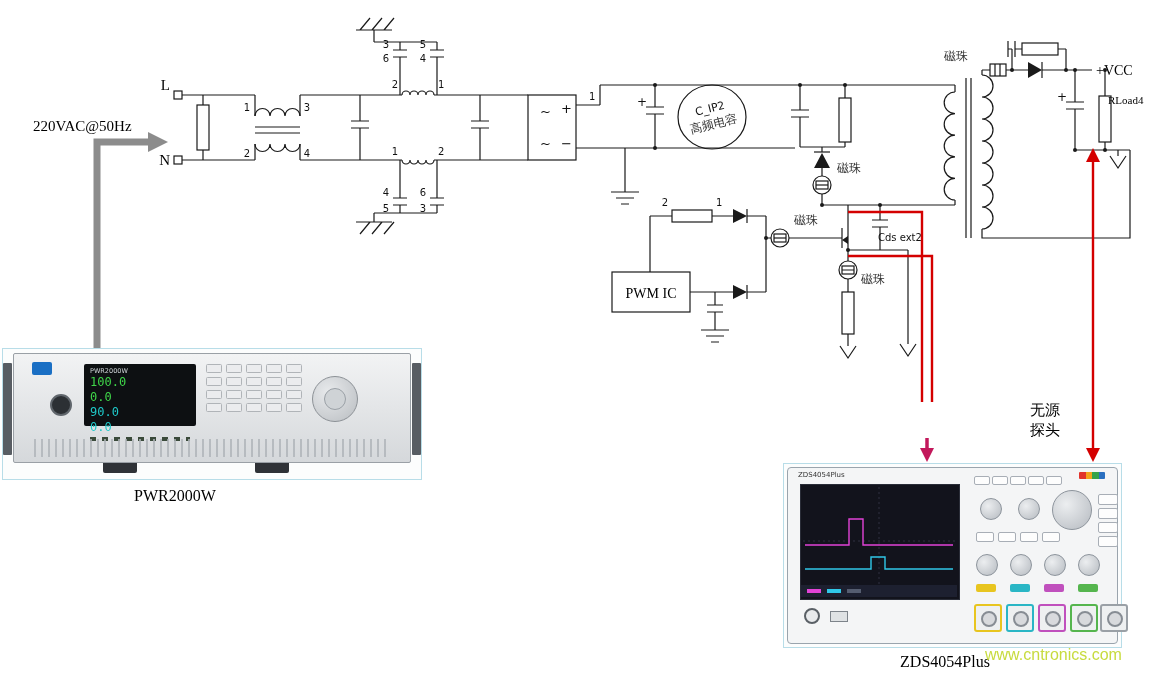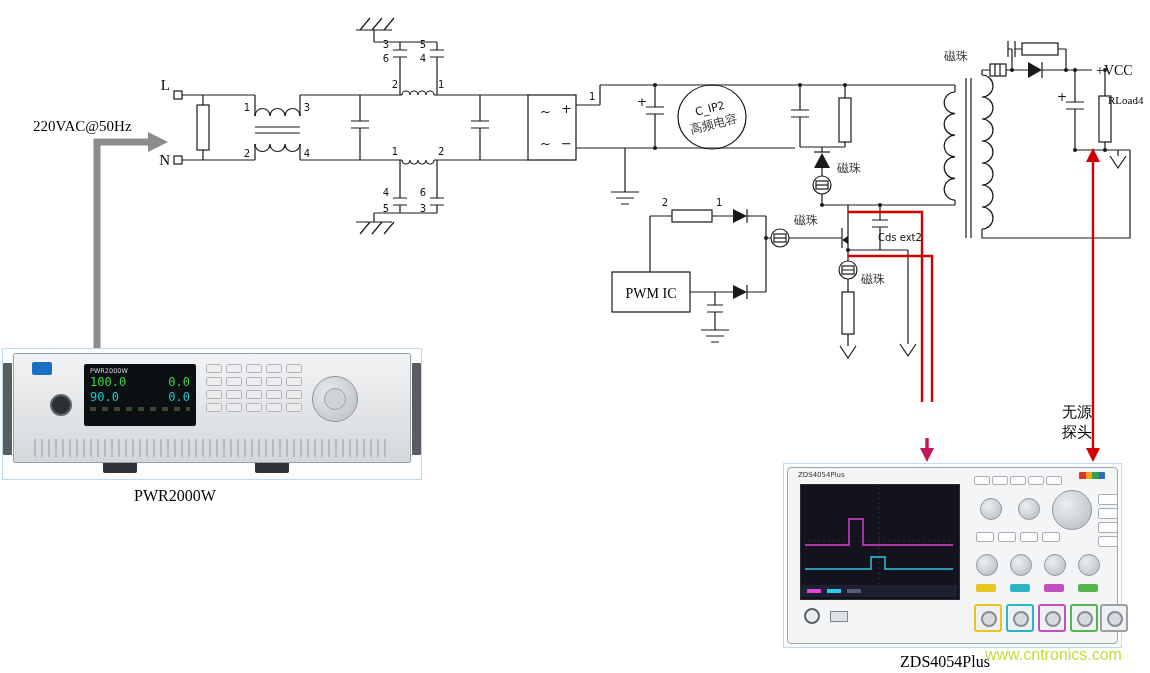--- a/index.html
+++ b/index.html
@@ -27,21 +27,21 @@
   
   .psu-body{position:absolute;left:10px;top:4px;right:10px;bottom:16px;
     background:linear-gradient(#f2f3f4,#d5d8db);border:1px solid #9aa0a6;border-radius:2px;}
   .psu-handle{position:absolute;top:14px;width:9px;height:92px;background:#585d63;border-radius:1px;}
   .psu-logo{position:absolute;left:18px;top:8px;width:20px;height:13px;background:#1a6fc4;border-radius:2px;}
   .psu-power{position:absolute;left:36px;top:40px;width:18px;height:18px;border-radius:50%;
     background:#2c3034;border:2px solid #60666c;}
   .psu-display{position:absolute;left:70px;top:10px;width:112px;height:62px;background:#0d1012;
     border-radius:2px;padding:3px 6px;box-sizing:border-box;}
   .psu-display .mrow{display:flex;justify-content:space-between;
-    font-family:"DejaVu Sans Mono",monospace;font-size:12px;line-height:15px;}
+    font-family:"DejaVu Sans Mono",monospace;font-size:12px;line-height:15px;flex-direction:column;}
   .psu-display .brand-row{font-size:6.5px;color:#cfd4d8;font-family:"DejaVu Sans",sans-serif;line-height:8px;}
   .g1{color:#3fd549;} .c1{color:#1fc9c9;}
   .psu-ticks{margin-top:2px;height:4px;
     background:repeating-linear-gradient(90deg,#3a4a3a 0 6px,transparent 6px 12px);}
   .psu-keys{position:absolute;left:192px;top:10px;display:grid;
     grid-template-columns:repeat(5,16px);grid-auto-rows:9px;gap:4px;}
   .psu-key{background:#ebecee;border:1px solid #b0b4b8;border-radius:1.5px;}
   .psu-knob{position:absolute;left:298px;top:22px;width:44px;height:44px;border-radius:50%;
     background:radial-gradient(circle at 35% 35%,#e8eaec,#b9bdc1);border:1px solid #8c9196;}
   .psu-knob:after{content:"";position:absolute;left:11px;top:11px;width:20px;height:20px;
@@ -64,22 +64,22 @@
   .bnc{position:absolute;width:24px;height:24px;border-radius:3px;background:#eef0f1;}
   .bnc:after{content:"";position:absolute;left:5px;top:5px;width:12px;height:12px;border-radius:50%;
     background:#d8dadd;border:2px solid #878d94;}
   .scope-pwr{position:absolute;left:16px;top:140px;width:12px;height:12px;border-radius:50%;
     background:#e8eaec;border:2px solid #5a6066;}
   .scope-usb{position:absolute;left:42px;top:143px;width:16px;height:9px;background:#dfe2e4;border:1px solid #7d838a;}
 
   .zp-box{position:absolute;left:868px;top:404px;width:118px;height:34px;background:#fff;
     border:1px solid #7fc8cf;display:flex;align-items:center;justify-content:center;
     font-family:"Liberation Serif",serif;font-size:14px;color:#000;}
-  .passive-label{position:absolute;left:1054px;top:402px;width:46px;text-align:center;
-    font-family:Liberation Sans, sans-serif;font-size:15px;color:#000;line-height:20px;}
+  .passive-label{position:absolute;left:1022px;top:402px;width:46px;text-align:center;
+    font-family:Liberation Mono, monospace;font-size:15px;color:#000;line-height:20px;}
   .caption{position:absolute;text-align:center;font-family:"Liberation Serif",serif;
     font-size:16px;color:#000;}
   .watermark{position:absolute;left:985px;top:646px;width:165px;
     font-family:"Liberation Sans",sans-serif;font-size:16px;color:#c3d82e;opacity:.92;}
 </style>
 </head>
 <body>
 
 <div class="stage">
 

